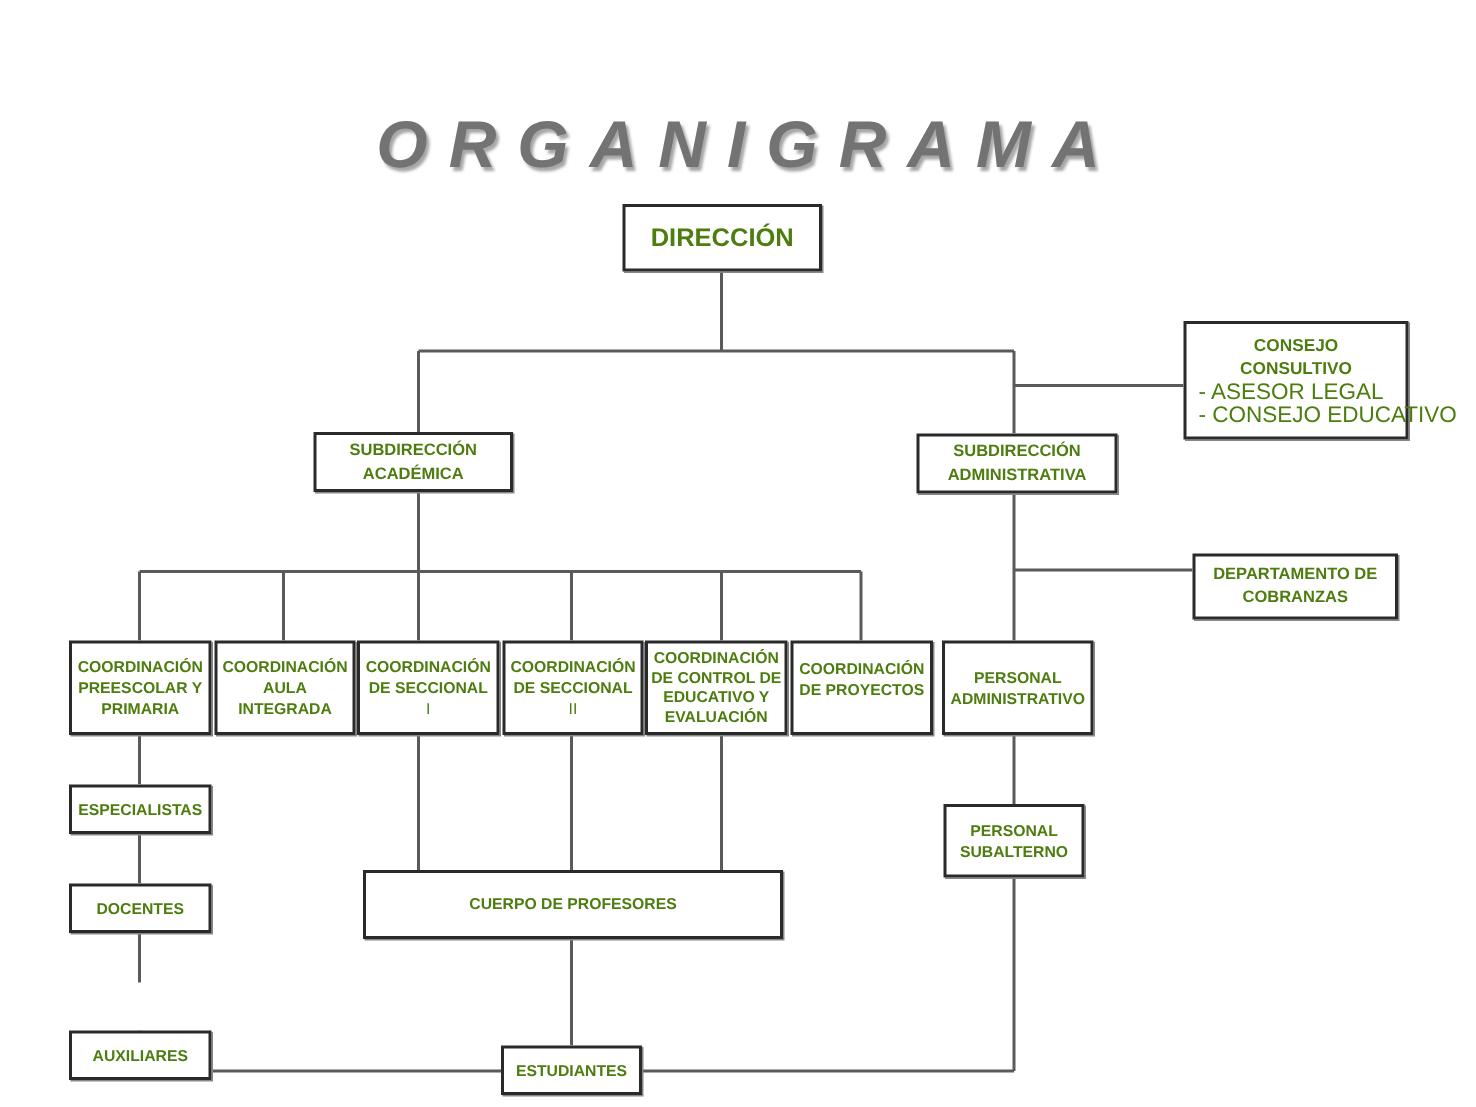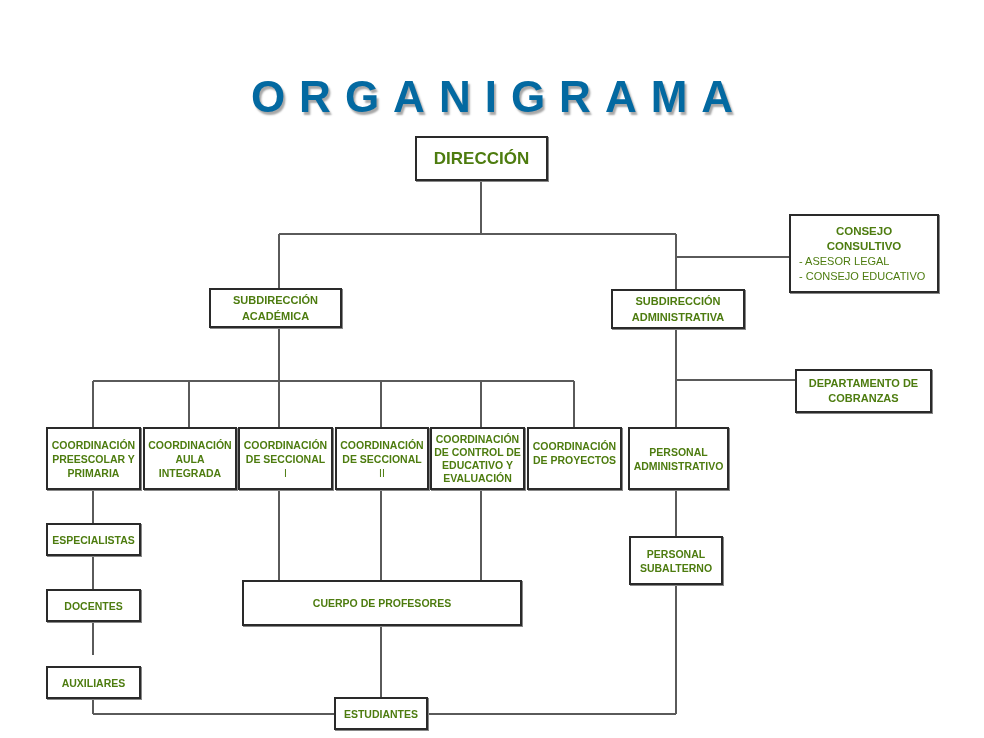--- a/index.html
+++ b/index.html
@@ -1,29 +1,29 @@
 <!DOCTYPE html>
 <html><head>
 <meta charset="utf-8">
 <style>
   html, body { margin: 0; padding: 0; background: #ffffff; }
   body { width: 984px; height: 738px; position: relative; overflow: hidden;
          font-family: "Liberation Sans", "DejaVu Sans", sans-serif; color: #1a1a1a; }
   #lines { position: absolute; left: 0; top: 0; width: 984px; height: 738px; }
   .title { position: absolute; left: 0; width: 984px; top: 72px; text-align: center;
-           font-size: 44px; font-weight: bold; letter-spacing: 14px; color: #0369a1;
-           text-shadow: 2px 3px 2px rgba(0,0,0,0.35); padding-left: 14px; box-sizing: border-box; }
+           font-size: 44px; font-weight: bold; letter-spacing: 14px; color: #737373;
+           text-shadow: 2px 3px 2px rgba(0,0,0,0.35); padding-left: 14px; box-sizing: border-box; font-style: italic; }
   .box { position: absolute; box-sizing: border-box; background: #fff;
          border: 2px solid #2a2a2a; box-shadow: 1px 1px 0 #888;
          display: flex; flex-direction: column; align-items: center; justify-content: center;
          text-align: center; font-weight: bold; font-size: 10.5px; line-height: 14px; color: #4d7c0f; }
   .box .line { display: block; white-space: nowrap; }
   .box.big { font-size: 17px; line-height: 20px; }
   .box.mid { font-size: 11px; line-height: 16px; }
-  .box.left-list .sub { align-self: flex-start; font-weight: normal; padding-left: 8px; font-size: 11px; line-height: 15px; }
+  .box.left-list .sub { align-self: flex-start; font-weight: normal; padding-left: 8px; font-size: 15px; line-height: 15px; }
   .box .norm { font-weight: normal; }
 </style>
 </head>
 <body>
 
 <svg id="lines" xmlns="http://www.w3.org/2000/svg">
   <g stroke="#5a5a5a" stroke-width="2" fill="none">
 
     <line x1="481" y1="180" x2="481" y2="234"></line>
     <line x1="279" y1="234" x2="676" y2="234"></line>
@@ -131,21 +131,21 @@
 </div>
 
 <div class="box" style="left:46px;top:523px;width:95px;height:33px;">
   <span class="line">ESPECIALISTAS</span>
 </div>
 
 <div class="box" style="left:46px;top:589px;width:95px;height:33px;">
   <span class="line">DOCENTES</span>
 </div>
 
-<div class="box" style="left:46px;top:666px;width:95px;height:33px;">
+<div class="box" style="left:46px;top:687px;width:95px;height:33px;">
   <span class="line">AUXILIARES</span>
 </div>
 
 <div class="box" style="left:242px;top:580px;width:280px;height:46px;">
   <span class="line">CUERPO DE PROFESORES</span>
 </div>
 
 <div class="box" style="left:629px;top:536px;width:94px;height:49px;">
   <span class="line">PERSONAL</span>
   <span class="line">SUBALTERNO</span>

